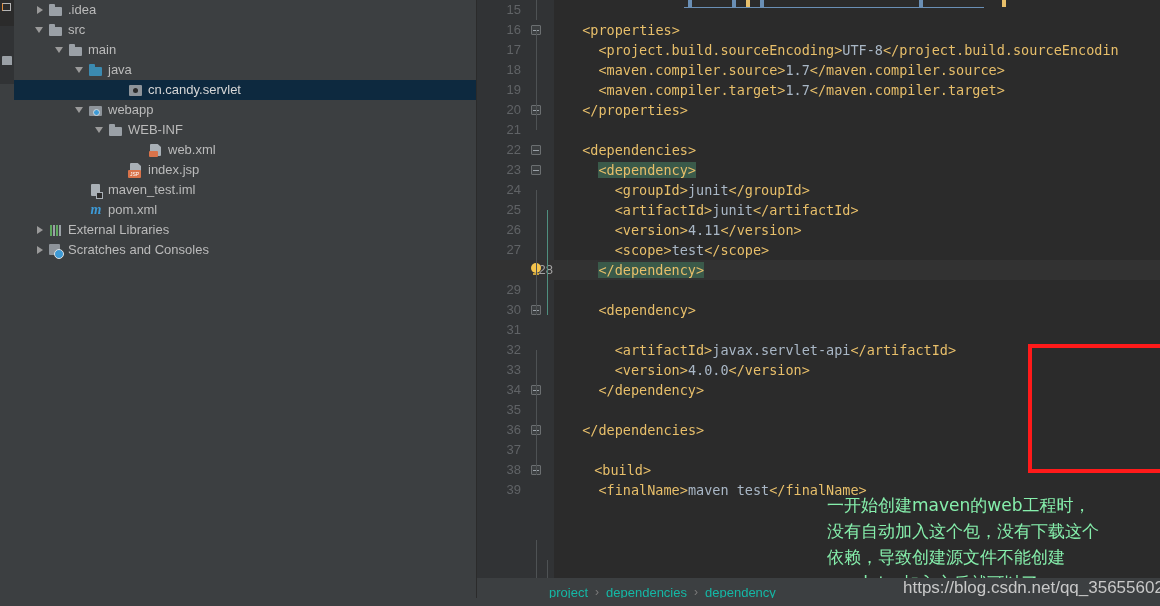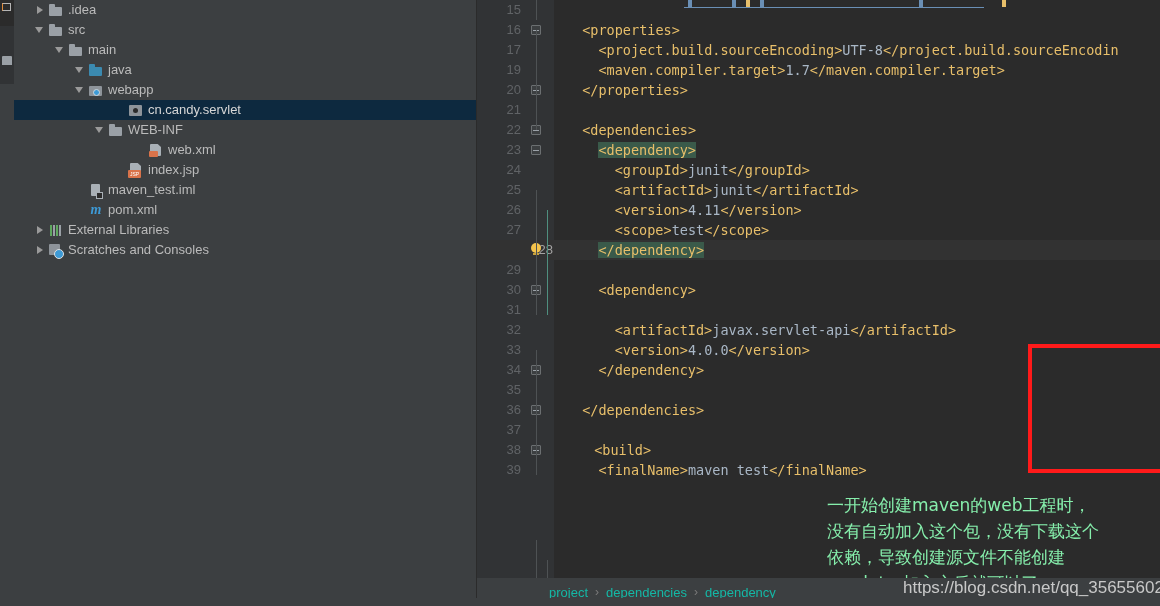--- a/index.html
+++ b/index.html
@@ -296,31 +296,31 @@
           <div class="arrow down"></div>
           <div class="ic folder"></div>
           <span class="label">main</span>
         </div>
         <div class="tree-row">
           <div style="flex: 0 0 60px; height: 20px;"></div>
           <div class="arrow down"></div>
           <div class="ic folder-blue"></div>
           <span class="label">java</span>
         </div>
-        <div class="tree-row">
-          <div style="flex: 0 0 60px; height: 20px;"></div>
-          <div class="arrow down"></div>
-          <div class="ic folder-web"></div>
-          <span class="label">webapp</span>
-        </div>
         <div class="tree-row selected">
           <div style="flex: 0 0 100px; height: 20px;"></div>
           <div class="arrow none"></div>
           <div class="ic package"></div>
           <span class="label">cn.candy.servlet</span>
+        </div>
+        <div class="tree-row">
+          <div style="flex: 0 0 60px; height: 20px;"></div>
+          <div class="arrow down"></div>
+          <div class="ic folder-web"></div>
+          <span class="label">webapp</span>
         </div>
         <div class="tree-row">
           <div style="flex: 0 0 80px; height: 20px;"></div>
           <div class="arrow down"></div>
           <div class="ic folder"></div>
           <span class="label">WEB-INF</span>
         </div>
         <div class="tree-row">
           <div style="flex: 0 0 120px; height: 20px;"></div>
           <div class="arrow none"></div>
@@ -372,20 +372,21 @@
       <div class="b2" style="left:192px"></div>
       <div class="b1" style="left:206px"></div>
       <div class="b1" style="left:365px"></div>
       <div class="b2" style="left:448px"></div>
     </div>
 
     <div class="code-lines" id="code-lines">
         <div class="line"><span class="lnum">15</span><span class="code" style="left: 89px;"></span></div>
         <div class="line"><span class="lnum">16</span><div class="fold"></div><span class="code" style="left: 105.24px;"><span class="tag">&lt;properties&gt;</span></span></div>
         <div class="line"><span class="lnum">17</span><span class="code" style="left: 121.48px;"><span class="tag">&lt;project.build.sourceEncoding&gt;</span><span class="txt">UTF-8</span><span class="tag">&lt;/project.build.sourceEncodin</span></span></div>
+        <div class="line"><span class="lnum">18</span><span class="code" style="left: 121.48px;"><span class="tag">&lt;maven.compiler.source&gt;</span><span class="txt">1.7</span><span class="tag">&lt;/maven.compiler.source&gt;</span></span></div>
         <div class="line"><span class="lnum">19</span><span class="code" style="left: 121.48px;"><span class="tag">&lt;maven.compiler.target&gt;</span><span class="txt">1.7</span><span class="tag">&lt;/maven.compiler.target&gt;</span></span></div>
         <div class="line"><span class="lnum">20</span><div class="fold"></div><span class="code" style="left: 105.24px;"><span class="tag">&lt;/properties&gt;</span></span></div>
         <div class="line"><span class="lnum">21</span><span class="code" style="left: 89px;"></span></div>
         <div class="line"><span class="lnum">22</span><div class="fold"></div><span class="code" style="left: 105.24px;"><span class="tag">&lt;dependencies&gt;</span></span></div>
         <div class="line"><span class="lnum">23</span><div class="fold"></div><span class="code" style="left: 121.48px;"><span class="tag hl">&lt;dependency&gt;</span></span></div>
         <div class="line"><span class="lnum">24</span><span class="code" style="left: 137.72px;"><span class="tag">&lt;groupId&gt;</span><span class="txt">junit</span><span class="tag">&lt;/groupId&gt;</span></span></div>
         <div class="line"><span class="lnum">25</span><span class="code" style="left: 137.72px;"><span class="tag">&lt;artifactId&gt;</span><span class="txt">junit</span><span class="tag">&lt;/artifactId&gt;</span></span></div>
         <div class="line"><span class="lnum">26</span><span class="code" style="left: 137.72px;"><span class="tag">&lt;version&gt;</span><span class="txt">4.11</span><span class="tag">&lt;/version&gt;</span></span></div>
         <div class="line"><span class="lnum">27</span><span class="code" style="left: 137.72px;"><span class="tag">&lt;scope&gt;</span><span class="txt">test</span><span class="tag">&lt;/scope&gt;</span></span></div>
         <div class="line current"><span class="lnum">28</span><div class="bulb"></div><span class="code" style="left: 121.48px;"><span class="tag hl">&lt;/dependency&gt;</span></span></div>

